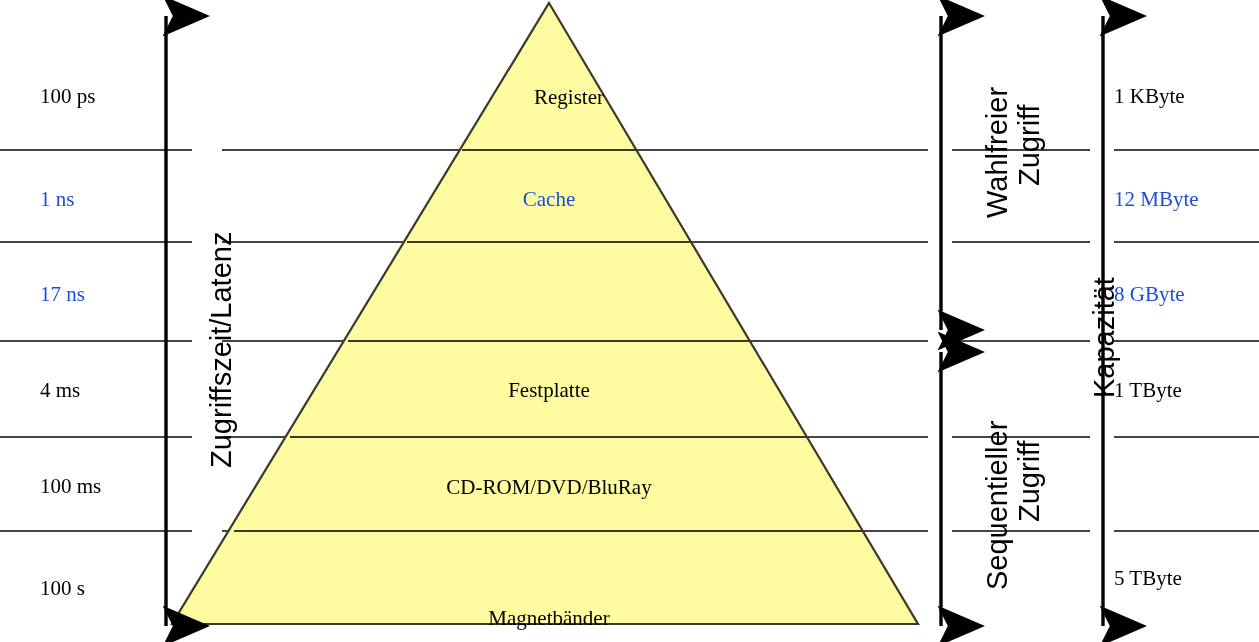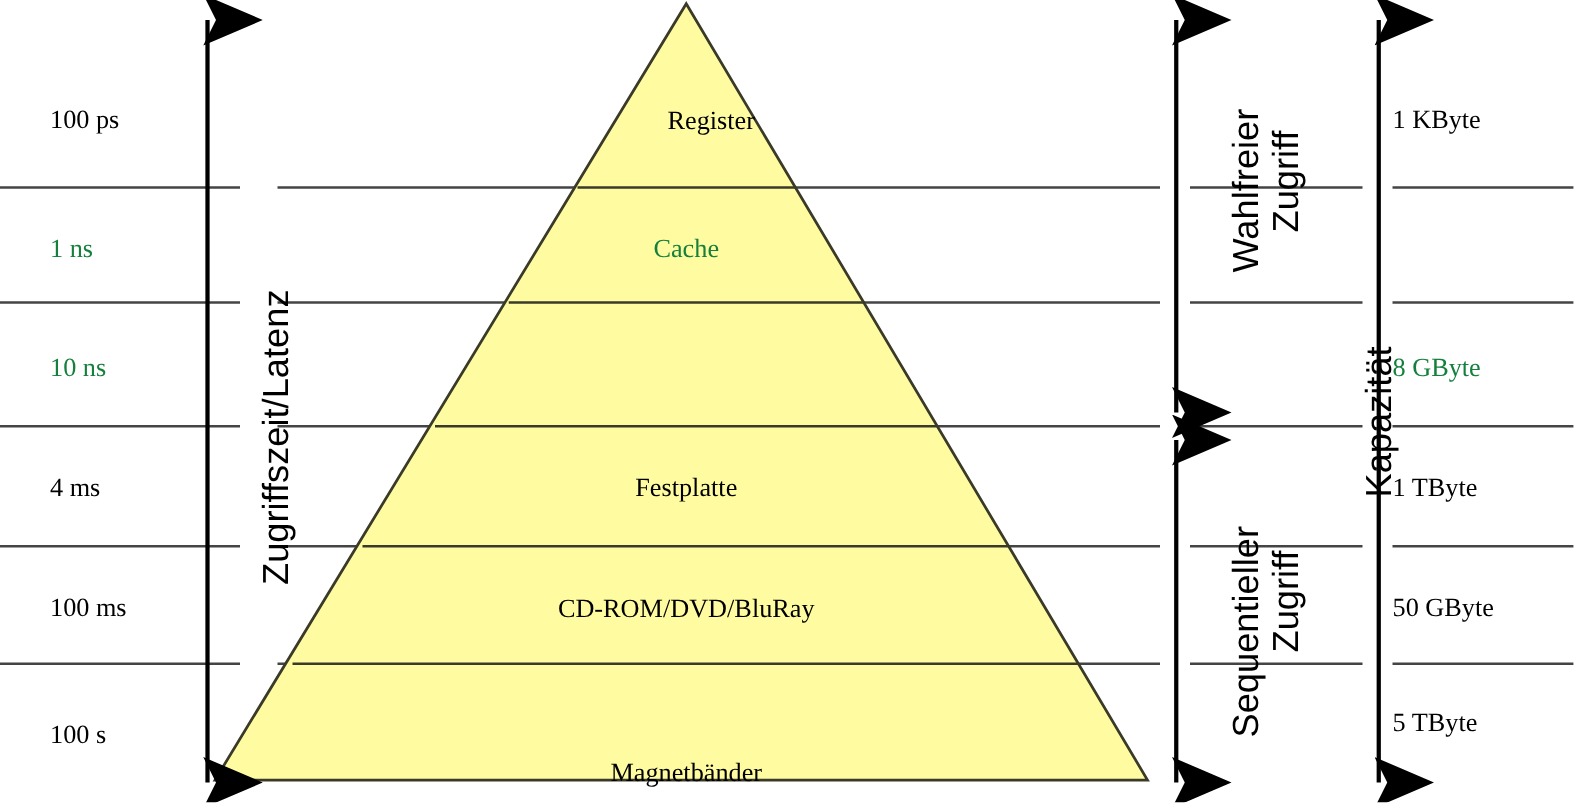--- a/index.html
+++ b/index.html
@@ -25,21 +25,21 @@
     height: 642px;
   }
   .txt {
     position: absolute;
     white-space: nowrap;
     font-family: Liberation Serif, serif;
     font-size: 21px;
     color: #000000;
     line-height: 1;
   }
-  .txt.blue { color: #15803d; }
+  .txt.blue { color: #1d4ed8; }
   .txt.center {
     transform: translate(-50%, -50%);
   }
   .txt.leftmid {
     transform: translate(0, -50%);
   }
   .rot {
     position: absolute;
     white-space: nowrap;
     font-family: "Liberation Sans", sans-serif;
@@ -104,21 +104,21 @@
     <line x1="166" y1="16" x2="166" y2="626" stroke="#000" stroke-width="3.4" marker-start="url(#arrUp)" marker-end="url(#arrDown)"></line>
 
     <line x1="941" y1="16" x2="941" y2="330" stroke="#000" stroke-width="3.4" marker-start="url(#arrUp)" marker-end="url(#arrDown)"></line>
     <line x1="941" y1="352" x2="941" y2="626" stroke="#000" stroke-width="3.4" marker-start="url(#arrUp)" marker-end="url(#arrDown)"></line>
 
     <line x1="1103" y1="16" x2="1103" y2="626" stroke="#000" stroke-width="3.4" marker-start="url(#arrUp)" marker-end="url(#arrDown)"></line>
   </svg>
 
   <div class="txt leftmid" style="left:40px; top:96px;">100 ps</div>
   <div class="txt leftmid blue" style="left:40px; top:199px;">1 ns</div>
-  <div class="txt leftmid blue" style="left:40px; top:294px;">10 ns</div>
+  <div class="txt leftmid blue" style="left:40px; top:294px;">17 ns</div>
   <div class="txt leftmid" style="left:40px; top:390px;">4 ms</div>
   <div class="txt leftmid" style="left:40px; top:486px;">100 ms</div>
   <div class="txt leftmid" style="left:40px; top:588px;">100 s</div>
 
   <div class="rot" style="left:207px; top:468px; transform:rotate(-90deg);">Zugriffszeit/Latenz</div>
 
   <div class="txt center" style="left:549px; top:97px;margin-left:20px;">Register</div>
   <div class="txt center blue" style="left:549px; top:199px;">Cache</div>
   <div class="txt center" style="left:549px; top:487px;">CD-ROM/DVD/BluRay</div>
   <div class="txt center" style="left:549px; top:390px;">Festplatte</div>
@@ -126,18 +126,18 @@
 
   <div class="rot" style="left:983px; top:218px; transform:rotate(-90deg);">Wahlfreier</div>
   <div class="rot" style="left:1015px; top:186px; transform:rotate(-90deg);">Zugriff</div>
 
   <div class="rot" style="left:983px; top:590px; transform:rotate(-90deg);">Sequentieller</div>
   <div class="rot" style="left:1015px; top:522px; transform:rotate(-90deg);">Zugriff</div>
 
   <div class="rot" style="left:1090px; top:398px; transform:rotate(-90deg);">Kapazität</div>
 
   <div class="txt leftmid" style="left:1114px; top:96px;">1 KByte</div>
+  <div class="txt leftmid blue" style="left:1114px; top:199px;">12 MByte</div>
   <div class="txt leftmid blue" style="left:1114px; top:294px;text-align:right;">8 GByte</div>
   <div class="txt leftmid" style="left:1114px; top:390px;">1 TByte</div>
-  <div class="txt leftmid" style="left:1114px; top:486px;">50 GByte</div>
   <div class="txt leftmid" style="left:1114px; top:578px;">5 TByte</div>
 
 </div>
 
 </body></html>

